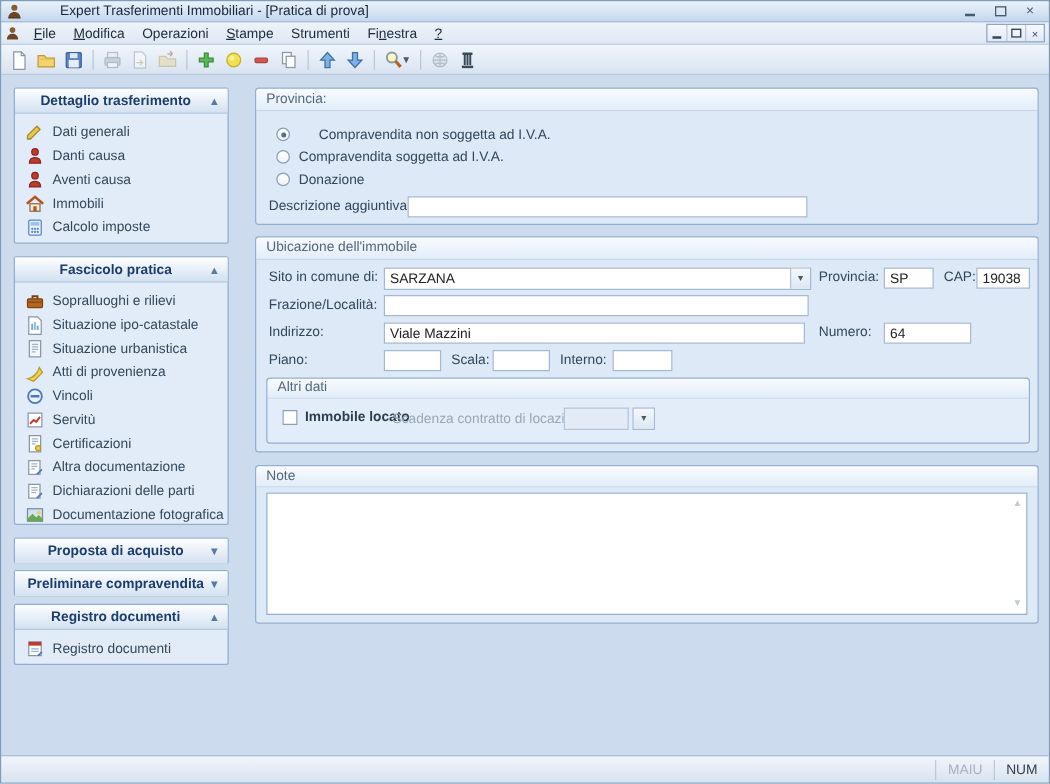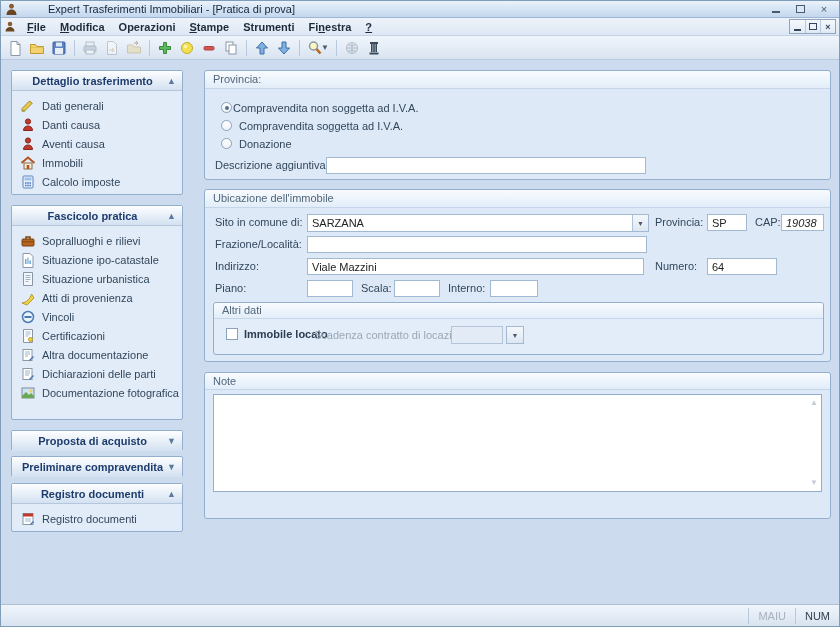--- a/index.html
+++ b/index.html
@@ -17,21 +17,21 @@
   .wbtn { width:14px; height:12px; display:flex; align-items:center; justify-content:center; color:#4a5a6e; cursor:default; }
   .glyph-min { width:8px; height:2px; background:#4a5a6e; margin-top:6px; }
   .glyph-restore { position:relative; width:9px; height:8px; }
   .glyph-restore::before { content:""; position:absolute; right:0; top:0; width:7px; height:6px; border:1px solid #4a5a6e; }
   .glyph-restore::after { content:""; position:absolute; left:0; bottom:0; width:7px; height:6px; border:1px solid #4a5a6e; background:#dbe7f5; }
   .glyph-close { font-size:11px; line-height:10px; }
 
   
   .menubar { position:absolute; top:17px; left:0; right:0; height:18px;
     background:linear-gradient(#eef3fa,#dde8f4); border-bottom:1px solid #c3d2e4;
-    display:flex; align-items:center; padding:0 3px;font-weight:bold; }
+    display:flex; align-items:center; padding:0 3px; }
   .menu-item { padding:2px 7px; color:#1c2a3a; cursor:default; }
   .menu-item u { text-decoration:underline; }
   .mdi-controls { margin-left:auto; display:flex; border:1px solid #8fa5bf; background:linear-gradient(#f6f9fc,#dfe9f4); }
   .mdibtn { width:15px; height:13px; border-left:1px solid #b9c8da; display:flex; align-items:center; justify-content:center; color:#33475c; font-size:9px; }
   .mdibtn:first-child { border-left:none; }
   .mdi-min { width:7px; height:2px; background:#33475c; margin-top:6px; }
   .mdi-restore { position:relative; width:8px; height:7px; }
   .mdi-restore::before { content:""; position:absolute; right:0; top:0; width:6px; height:5px; border:1px solid #33475c; }
   .mdi-restore::after { content:""; position:absolute; left:0; bottom:0; width:6px; height:5px; border:1px solid #33475c; background:#eef3f9; }
 
@@ -354,20 +354,29 @@
               <svg width="16" height="16">
                 <circle cx="8" cy="8" r="5.5" fill="#eaf2fa" stroke="#4a7ab5" stroke-width="1.5"></circle>
                 <rect x="4.5" y="7" width="7" height="2" fill="#4a7ab5"></rect>
               </svg>
             </span>
           <span>Vincoli</span>
         </div>
         <div class="side-item">
           <span class="icon16">
               <svg width="16" height="16">
+                <rect x="2.5" y="2.5" width="11" height="11" fill="#fff" stroke="#8a97a5"></rect>
+                <path d="M4 11l3-3 2 1.5 3-4" fill="none" stroke="#c0392b" stroke-width="1.5"></path>
+              </svg>
+            </span>
+          <span>Servitù</span>
+        </div>
+        <div class="side-item">
+          <span class="icon16">
+              <svg width="16" height="16">
                 <path d="M3.5 1.5h9v13h-9z" fill="#fff" stroke="#8a97a5"></path>
                 <path d="M5.5 4h5M5.5 6h5M5.5 8h3" stroke="#9fb4cc"></path>
                 <circle cx="10.5" cy="11.5" r="2" fill="#f0d24a" stroke="#b89a2a"></circle>
               </svg>
             </span>
           <span>Certificazioni</span>
         </div>
         <div class="side-item">
           <span class="icon16">
               <svg width="16" height="16">
@@ -431,41 +440,41 @@
               </svg>
             </span>
           <span>Registro documenti</span>
         </div>
       </div>
     </div>
 
     <div class="gbox" style="left:203px; top:9px; width:627px; height:110px;">
       <div class="gbox-header">Provincia:</div>
       <span class="radio checked" style="left:16px; top:31px;"></span>
-      <span class="radio-label" style="left:28px; top:30px;">Compravendita non soggetta ad I.V.A.</span>
+      <span class="radio-label" style="left:50px; top:30px;">Compravendita non soggetta ad I.V.A.</span>
       <span class="radio" style="left:16px; top:49px;"></span>
       <span class="radio-label" style="left:34px; top:48px;">Compravendita soggetta ad I.V.A.</span>
       <span class="radio" style="left:16px; top:67px;"></span>
       <span class="radio-label" style="left:34px; top:66px;">Donazione</span>
       <span class="frm-label" style="left:10px; top:86px;">Descrizione aggiuntiva:</span>
       <input class="frm-input" style="left: 121px; top: 86px; width: 320px;" value="">
     </div>
 
     <div class="gbox" style="left:203px; top:128px; width:627px; height:173px;">
       <div class="gbox-header">Ubicazione dell'immobile</div>
 
       <span class="frm-label" style="left:10px; top:24px;">Sito in comune di:</span>
       <div class="combo" style="left:102px; top:24px; width:342px;">
         <span class="val">SARZANA</span>
         <span class="drop">▼</span>
       </div>
       <span class="frm-label" style="left:450px; top:24px;">Provincia:</span>
       <input class="frm-input" style="left: 502px; top: 24px; width: 40px;" value="SP">
       <span class="frm-label" style="left:550px; top:24px;">CAP:</span>
-      <input class="frm-input" style="left: 576px; top: 24px; width: 43px; font-style: italic;" value="19038">
+      <input class="frm-input" style="left: 576px; top: 24px; width: 43px;" value="19038">
 
       <span class="frm-label" style="left:10px; top:46px;">Frazione/Località:</span>
       <input class="frm-input" style="left: 102px; top: 46px; width: 340px;" value="">
 
       <span class="frm-label" style="left:10px; top:68px;">Indirizzo:</span>
       <input class="frm-input" style="left: 102px; top: 68px; width: 337px;" value="Viale Mazzini">
       <span class="frm-label" style="left:450px; top:68px;">Numero:</span>
       <input class="frm-input" style="left: 502px; top: 68px; width: 70px;" value="64">
 
       <span class="frm-label" style="left:10px; top:90px;">Piano:</span>
@@ -482,21 +491,21 @@
         <span class="frm-label disabled" style="left:100px; top:24px;">Scadenza contratto di locazione:</span>
         <div class="combo disabled" style="left:237px; top:23px; width:52px;">
           <span class="val"></span>
         </div>
         <div class="combo" style="left:292px; top:23px; width:18px;">
           <span class="drop" style="border-left:none; flex:1;">▼</span>
         </div>
       </div>
     </div>
 
-    <div class="gbox" style="left:203px; top:311px; width:627px; height:147px;">
+    <div class="gbox" style="left:203px; top:311px; width:627px; height:127px;">
       <div class="gbox-header" style="height:17px;">Note</div>
       <div class="note-area">
         <span class="scroll-arrow" style="top:4px;">▲</span>
         <span class="scroll-arrow" style="bottom:4px;">▼</span>
       </div>
     </div>
 
   </div>
 
   <div class="statusbar">

